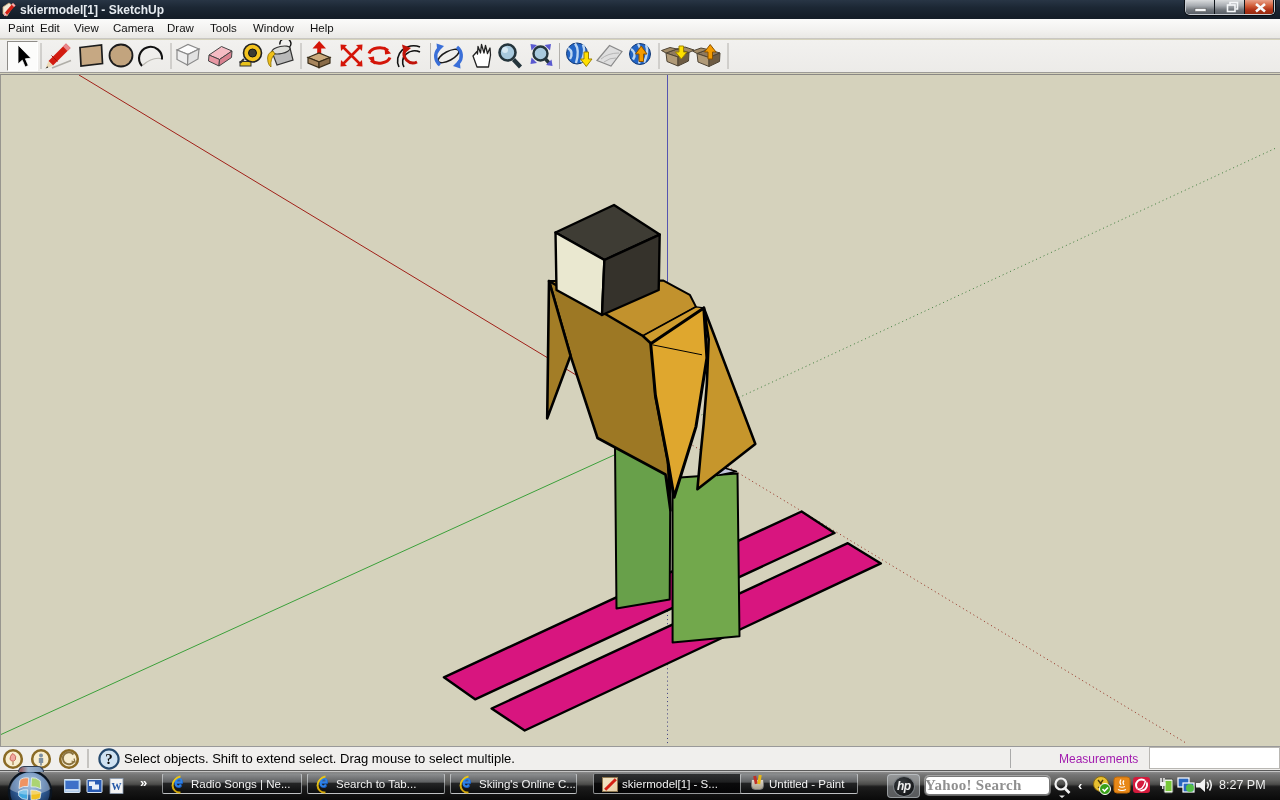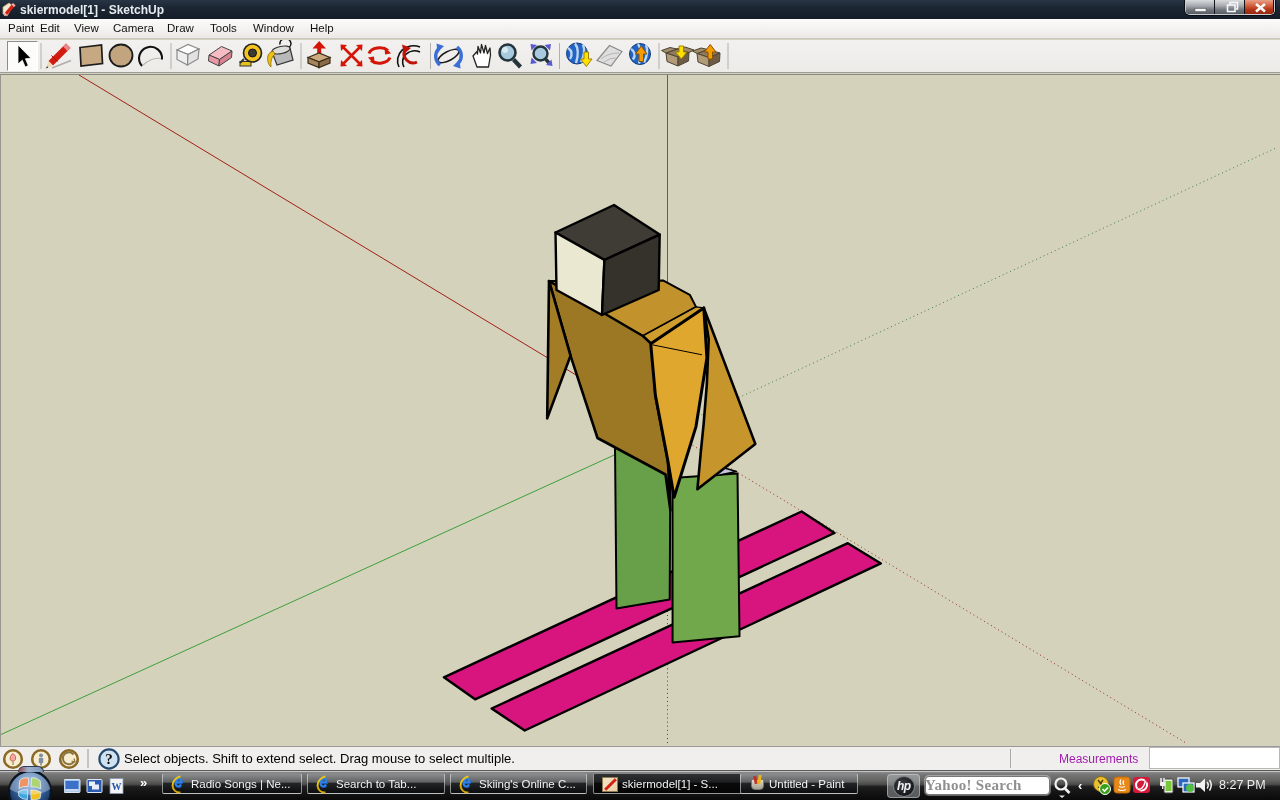--- a/index.html
+++ b/index.html
@@ -330,21 +330,21 @@
     <div class="abs" style="left:140px;top:3px;color:#fff;font-size:13px;font-weight:bold;letter-spacing:-1px">»</div>
 
     <div class="taskbtn" style="left:162px; width:140px">
         <span class="ieic"></span>
         <span class="tblabel">Radio Songs | Ne...</span>
       </div>
     <div class="taskbtn" style="left:307px; width:138px">
         <span class="ieic"></span>
         <span class="tblabel">Search to Tab...</span>
       </div>
-    <div class="taskbtn" style="left:450px; width:137px">
+    <div class="taskbtn" style="left:450px; width:127px">
         <span class="ieic"></span>
         <span class="tblabel">Skiing's Online C...</span>
       </div>
     <div class="taskbtn active" style="left:593px; width:172px">
         <span class="suic"></span>
         <span class="tblabel">skiermodel[1] - S...</span>
       </div>
     <div class="taskbtn" style="left:740px; width:118px">
         <span class="ptic"></span>
         <span class="tblabel">Untitled - Paint</span>

